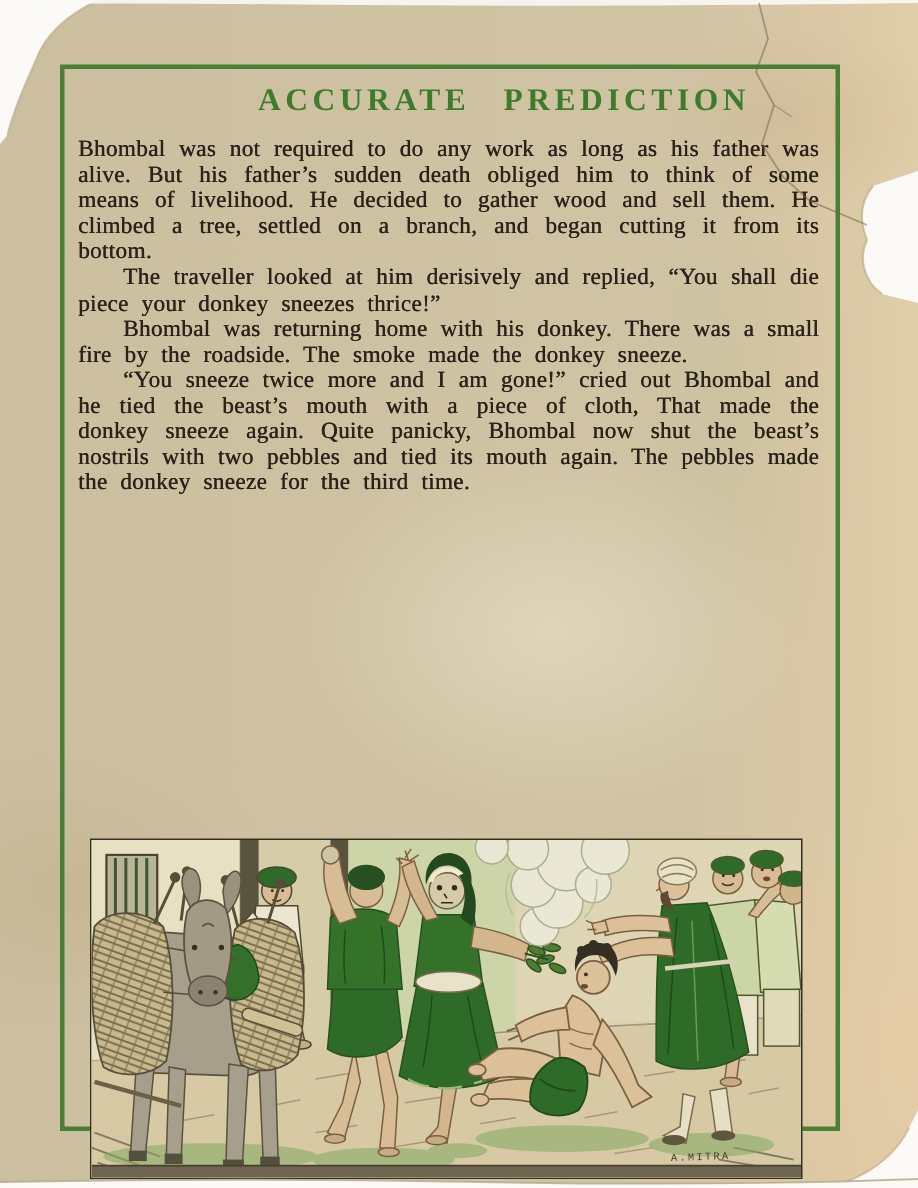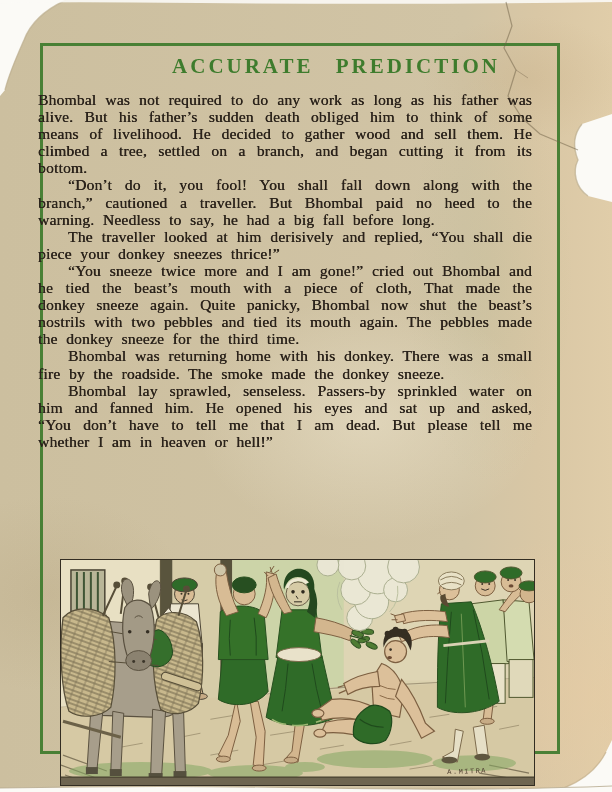--- a/index.html
+++ b/index.html
@@ -23,21 +23,21 @@
     position:absolute;z-index:2;left:40px;top:43px;width:520px;height:711px;
     box-sizing:border-box;border:3px solid #3e7b2d;opacity:.93;
   }
   .title{
     position:absolute;z-index:3;left:40px;top:54px;width:592px;margin:0;
     text-align:center;font-size:21px;font-weight:bold;color:#3e7c2d;
     letter-spacing:3px;word-spacing:14px;
     font-family:"Liberation Serif", serif;
   }
   .body-text{
-    position:absolute;z-index:3;left:38px;top:91px;width:494px;
+    position:absolute;z-index:3;left:52px;top:91px;width:494px;
     color:#2b231b;
   }
   .body-text p{
     margin:0;text-align:justify;font-size:15.5px;line-height:17.1px;
     text-indent:30px;word-spacing:4.5px;letter-spacing:0.2px;
     text-shadow:0.3px 0 0 currentColor;
   }
   .body-text p.p-first{text-indent:0;}
   .illustration{
     position:absolute;z-index:4;left:60px;top:559px;width:475px;height:227px;
@@ -54,25 +54,23 @@
 <div class="page">
 
   <div class="paper"></div>
 
   <div class="frame"></div>
 
   <h1 class="title">ACCURATE PREDICTION</h1>
 
   <div class="body-text">
     <p class="p-first">Bhombal was not required to do any work as long as his father was alive.  But his father’s sudden death obliged him to think of some means of livelihood. He decided to gather wood and sell them.  He climbed a tree, settled on a branch, and began cutting it from its bottom.</p>
-    <p>“Don’t do it, you fool!  You shall fall down along with the branch,” cautioned a traveller.  But Bhombal paid no heed to the warning.  Needless to say, he had a big fall before long.</p>
     <p>The traveller looked at him derisively and replied, “You shall die piece your donkey sneezes thrice!”</p>
+    <p>Bhombal was returning home with his donkey.  There was a small fire by the roadside.  The smoke made the donkey sneeze.</p>
     <p>“You sneeze twice more and I am gone!” cried out Bhombal and he tied the beast’s mouth with a piece of cloth, That made the donkey sneeze again. Quite panicky, Bhombal now shut the beast’s nostrils with two pebbles and tied its mouth again. The pebbles made the donkey sneeze for the third time.</p>
-    <p>Bhombal was returning home with his donkey.  There was a small fire by the roadside.  The smoke made the donkey sneeze.</p>
-    <p>Bhombal lay sprawled, senseless.  Passers-by sprinkled water on him and fanned him.  He opened his eyes and sat up and asked, “You don’t have to tell me that I am dead. But please tell me whether I am in heaven or hell!”</p>
   </div>
 
   <div class="illustration">
     <svg viewBox="0 0 475 226" preserveAspectRatio="none">
       <defs>
         <pattern id="wood" width="9" height="9" patternUnits="userSpaceOnUse" patternTransform="rotate(20)">
           <path d="M0,2 H9 M0,6 H9" stroke="#564d37" stroke-width="1.2" fill="none"></path>
           <path d="M2,0 V9" stroke="#6b6148" stroke-width="0.8" fill="none"></path>
         </pattern>
       </defs>

